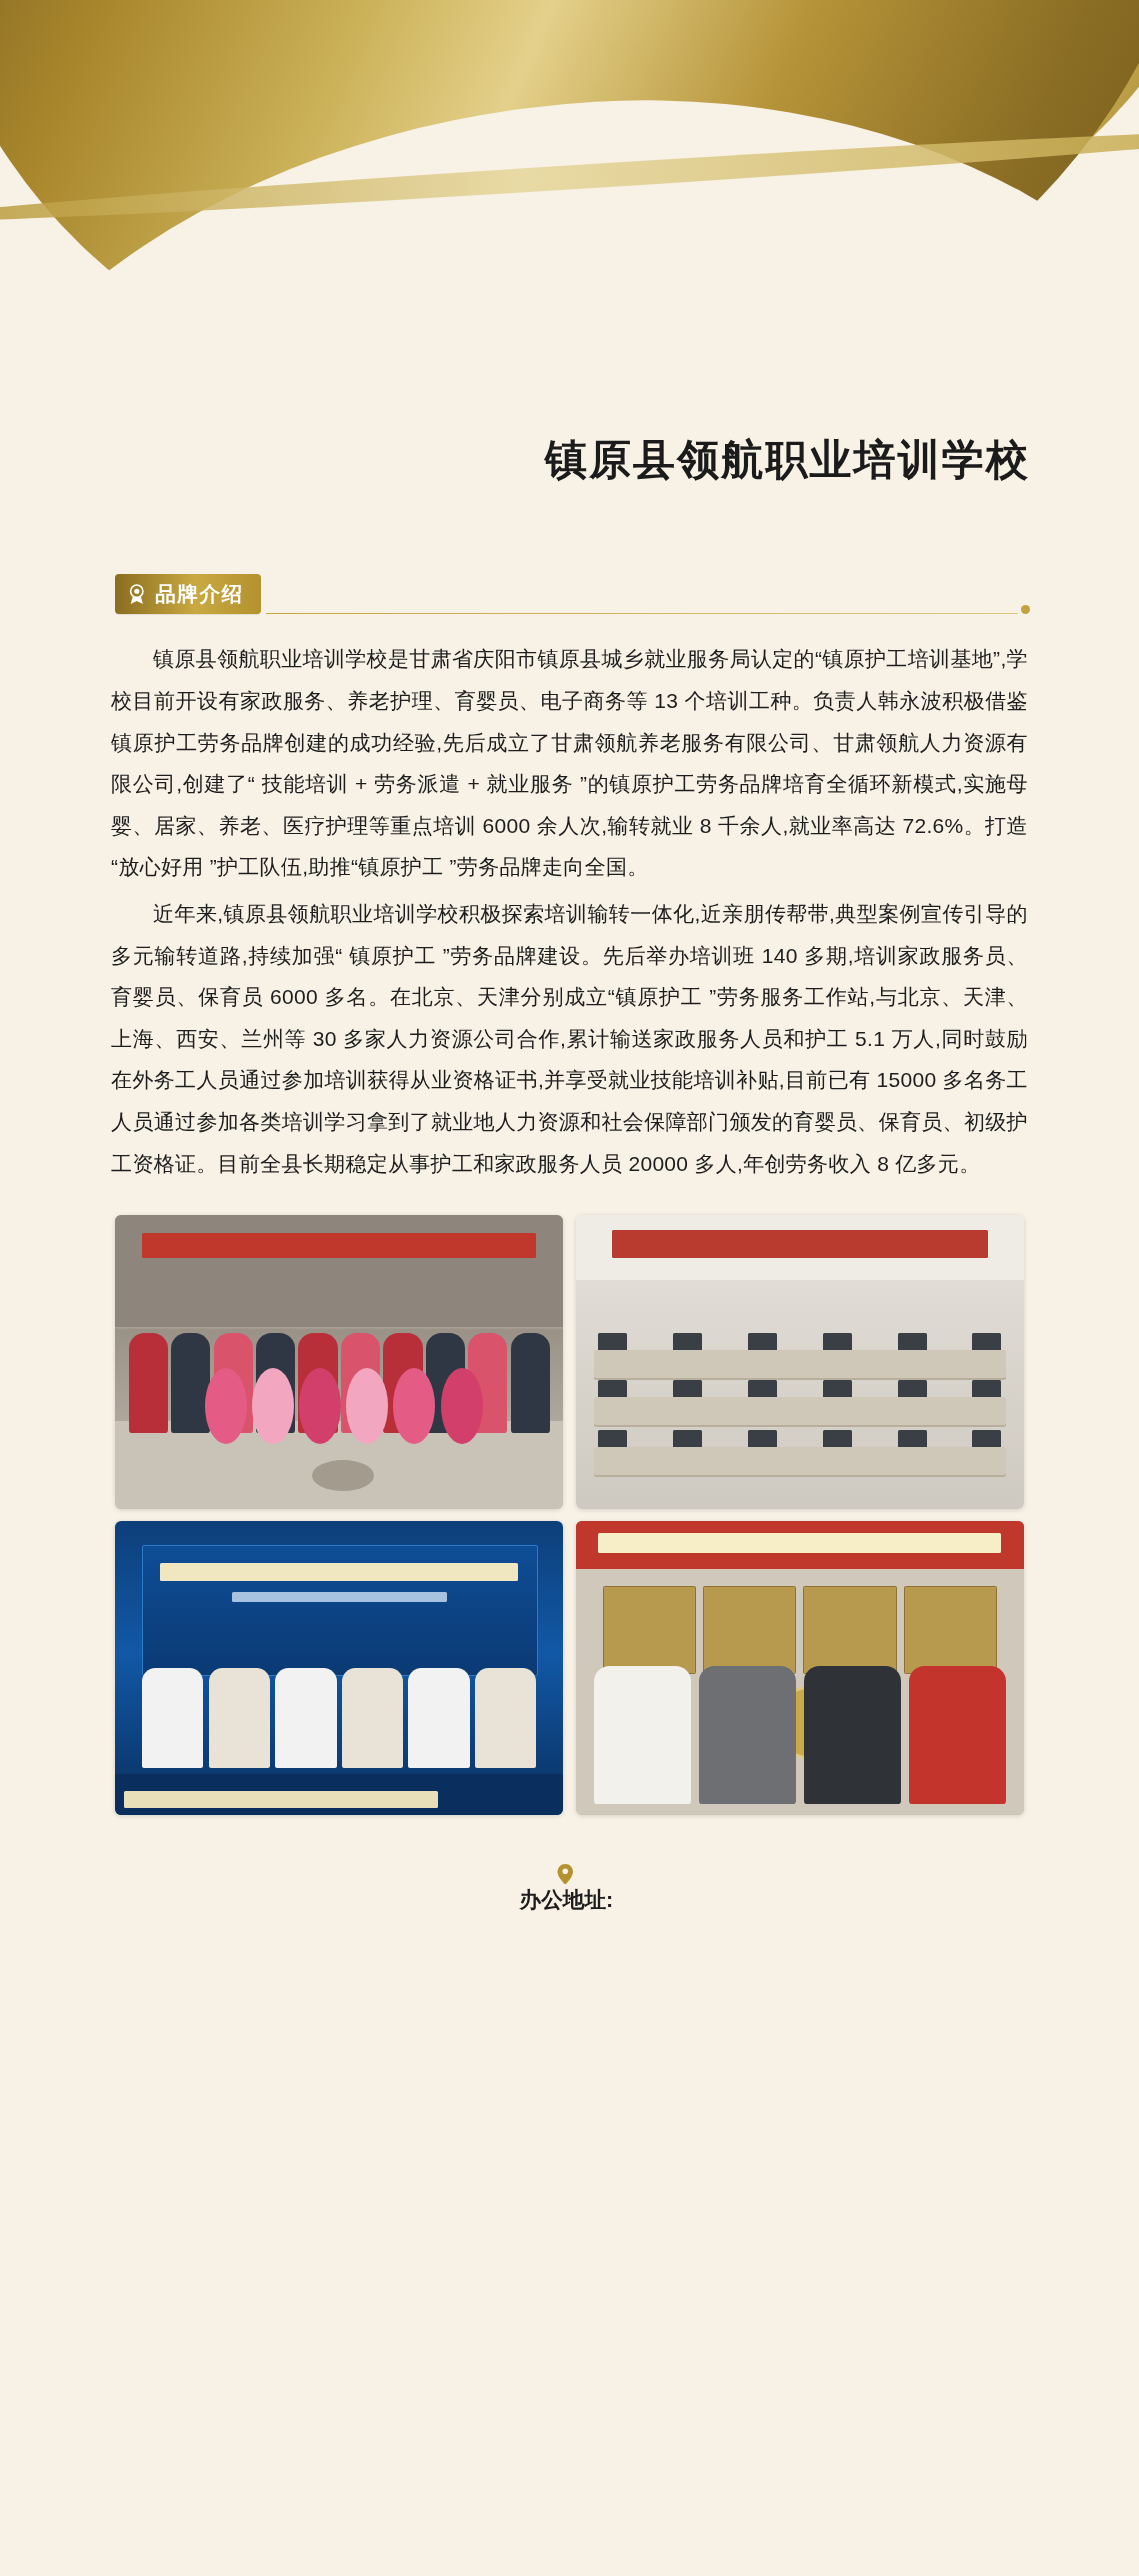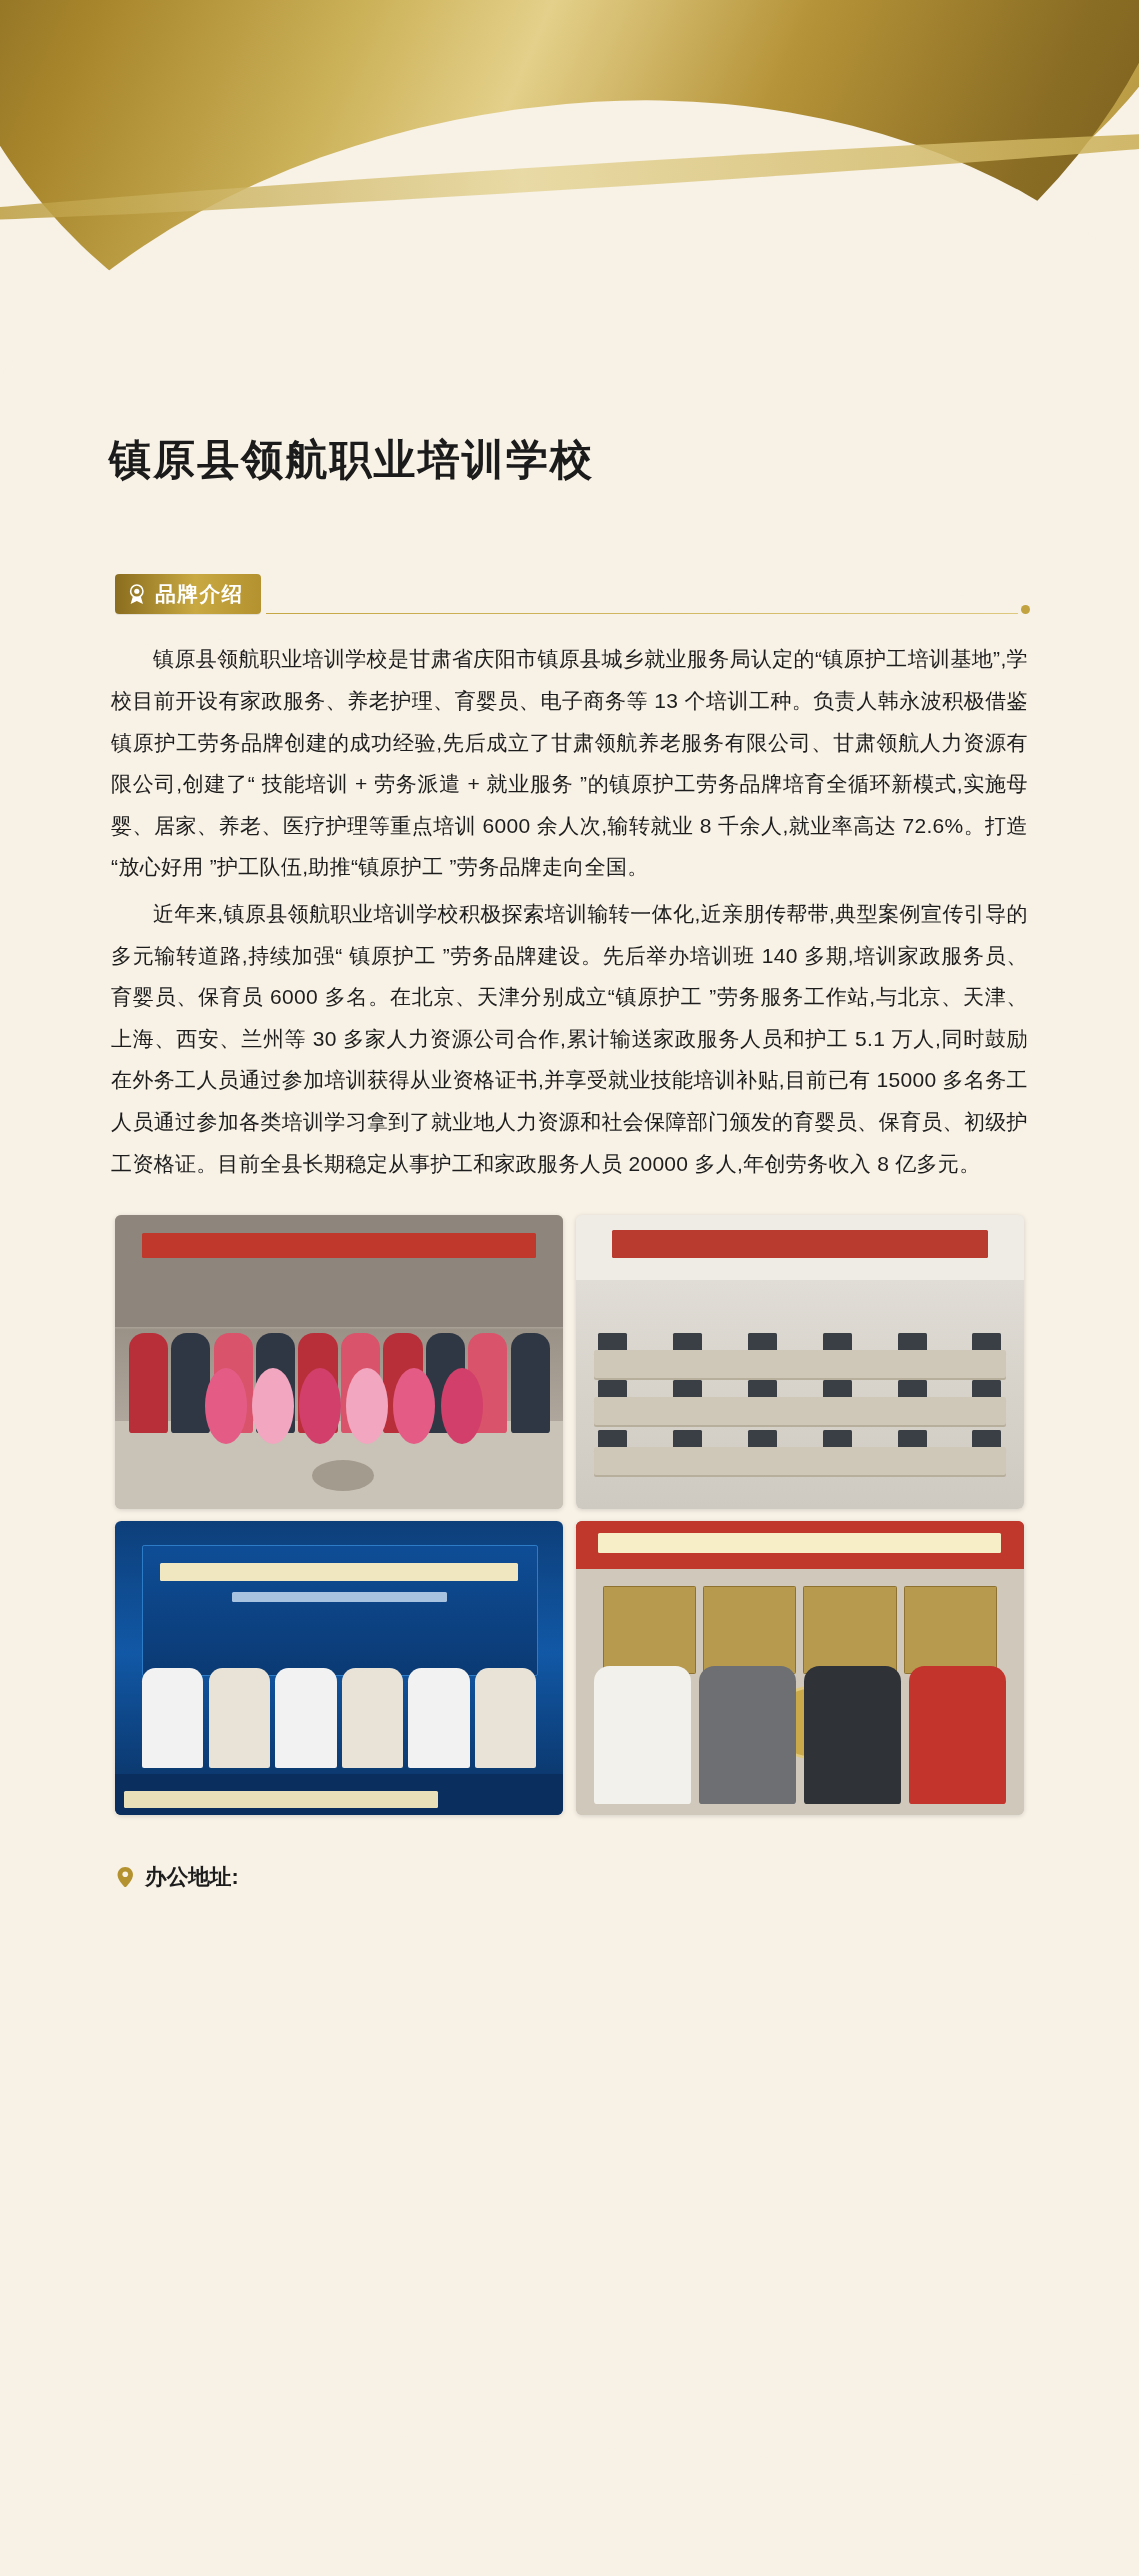--- a/index.html
+++ b/index.html
@@ -77,21 +77,21 @@
   .content{
     position:absolute;
     left:0;top:0;right:0;
     padding:0 109px;
     box-sizing:border-box;
   }
 
   .title{
     margin:0;
     padding-top:432px;
-    text-align:left;
+    text-align:right;
     font-size:42px;
     font-weight:bold;
     letter-spacing:2.1px;
     color:#1b1b1b;
   }
 
   
   .section-head{
     display:flex;
     align-items:flex-end;
@@ -214,20 +214,21 @@
   
   .contact{
     margin:47px 6.2px 0 6.2px;
   }
   .c-row{
     display:flex;
     align-items:center;
     margin-bottom:13.4px;
     font-size:21.6px;
     color:#1d1d1d;
+    flex-direction:column;
   }
   .c-icon{
     width:20.6px;height:23px;
     margin-right:9.3px;
     flex:0 0 auto;
     display:flex;align-items:center;justify-content:center;
   }
   .c-label{
     font-weight:bold;
     white-space:nowrap;

